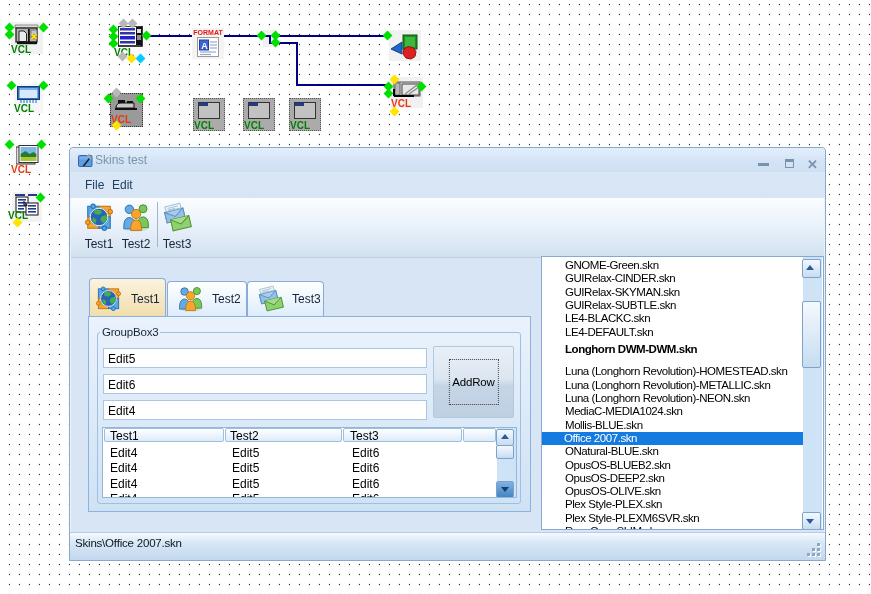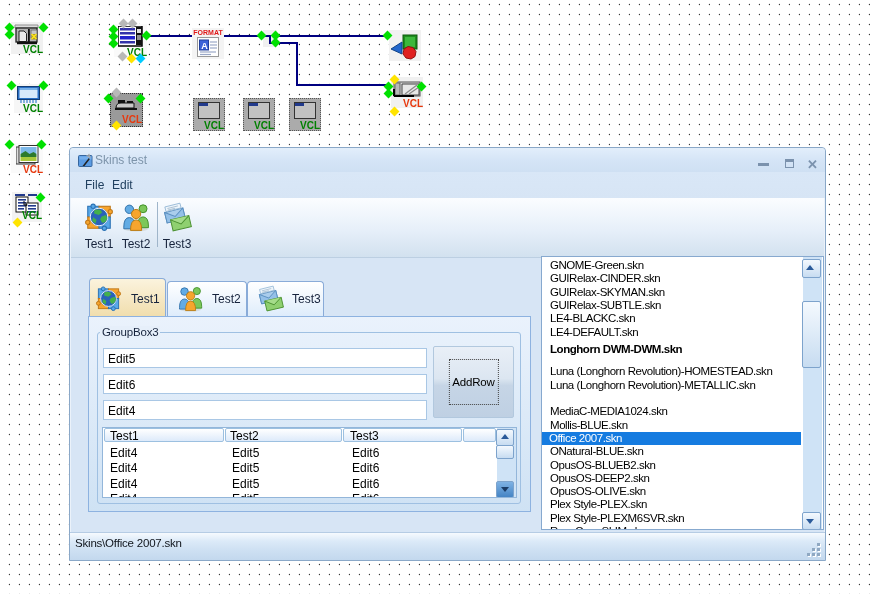--- a/index.html
+++ b/index.html
@@ -2,21 +2,21 @@
 <html><head>
 <meta charset="utf-8">
 <style>
   html,body{margin:0;padding:0;}
   body{width:871px;height:594px;overflow:hidden;font-family:"Liberation Sans",sans-serif;}
   #stage{position:absolute;left:0;top:0;width:871px;height:594px;
     background:radial-gradient(circle at 9.5px 4.5px,#383838 0.62px,rgba(0,0,0,0) 1.05px) 0 0/10px 10px,#fff;}
   .abs{position:absolute;}
   
   .comp{position:absolute;background:#f1f1f1;}
-  .vcl{position:absolute;left:0;right:0;text-align:right;font-weight:bold;font-size:10px;letter-spacing:0;font-family:"Liberation Sans",sans-serif;}
+  .vcl{position:absolute;left:0;right:0;text-align:left;font-weight:bold;font-size:10px;letter-spacing:0;font-family:"Liberation Sans",sans-serif;}
   .vgreen{color:#008000;}
   .vred{color:#e8380d;}
   .hd{position:absolute;width:7px;height:7px;transform:rotate(45deg);}
   .hg{background:#00e000;}
   .hy{background:#ffe400;}
   .hc{background:#00ccff;}
   .hgr{background:#b8b8b8;}
   .wire{position:absolute;background:#000080;}
   
   #win{position:absolute;left:69px;top:147px;width:755px;height:412px;
@@ -53,21 +53,21 @@
   #grid{position:absolute;left:4px;top:94px;width:415px;height:71px;box-sizing:border-box;background:#fff;border:1px solid #93b6da;overflow:hidden;}
   .gh{position:absolute;top:0;height:14px;box-sizing:border-box;background:linear-gradient(#ffffff,#ddeafa);
     border:1px solid #9cc0e0;border-radius:2px;font-size:12px;color:#000;padding:0 0 0 5px;}
   .gr{position:absolute;font-size:12px;color:#000;}
   
   .sb{position:absolute;background:#cfe3f6;}
   .sbtn{position:absolute;background:linear-gradient(#f4f9fe,#c7dcf1);border:1px solid #7da3cc;border-radius:2px;}
   .arr{position:absolute;width:0;height:0;}
   
   #list{position:absolute;left:471px;top:108px;width:281px;height:272px;background:#fff;border:1px solid #87a9cf;overflow:hidden;}
-  .li{position:absolute;left:1px;font-size:11.5px;letter-spacing:-0.45px;color:#000;padding-left:7px;white-space:nowrap;height:13px;}
+  .li{position:absolute;left:1px;font-size:11.5px;letter-spacing:-0.45px;color:#000;padding-left:22px;white-space:nowrap;height:13px;}
   .lisel{background:#157be0;color:#fff;width:252px;left:0;}
   
   #status{position:absolute;left:0;right:0;bottom:0;height:27px;
     background:linear-gradient(#f6fafe 0%,#dceaf8 30%,#cfe1f3 60%,#c3d8ee 100%);border-top:1px solid #b6cce4;}
   #status .txt{position:absolute;left:5px;top:4px;font-size:11.5px;letter-spacing:-0.2px;color:#10151c;}
   .grip{position:absolute;width:3px;height:3px;background:#8fa8c2;box-shadow:1px 1px 0 #fff;}
 </style>
 </head>
 <body>
 <svg width="0" height="0" style="position:absolute">
@@ -396,20 +396,21 @@
     <div id="list">
       <div class="li" style="top:2.0px;">GNOME-Green.skn</div>
       <div class="li" style="top:15.3px;">GUIRelax-CINDER.skn</div>
       <div class="li" style="top:28.6px;">GUIRelax-SKYMAN.skn</div>
       <div class="li" style="top:41.9px;">GUIRelax-SUBTLE.skn</div>
       <div class="li" style="top:55.2px;">LE4-BLACKC.skn</div>
       <div class="li" style="top:68.5px;">LE4-DEFAULT.skn</div>
       <div class="li" style="top:86px;font-weight:bold;">Longhorn DWM-DWM.skn</div>
       <div class="li" style="top:108.4px;">Luna (Longhorn Revolution)-HOMESTEAD.skn</div>
       <div class="li" style="top:121.7px;">Luna (Longhorn Revolution)-METALLIC.skn</div>
+      <div class="li" style="top:135.0px;">Luna (Longhorn Revolution)-NEON.skn</div>
       <div class="li" style="top:148.3px;">MediaC-MEDIA1024.skn</div>
       <div class="li" style="top:161.6px;">Mollis-BLUE.skn</div>
       <div class="li lisel" style="top:174.9px;">Office 2007.skn</div>
       <div class="li" style="top:188.2px;">ONatural-BLUE.skn</div>
       <div class="li" style="top:201.5px;">OpusOS-BLUEB2.skn</div>
       <div class="li" style="top:214.8px;">OpusOS-DEEP2.skn</div>
       <div class="li" style="top:228.1px;">OpusOS-OLIVE.skn</div>
       <div class="li" style="top:241.4px;">Plex Style-PLEX.skn</div>
       <div class="li" style="top:254.7px;">Plex Style-PLEXM6SVR.skn</div>
       <div class="li" style="top:268.0px;">RoyoGrey-SLIM.skn</div>

